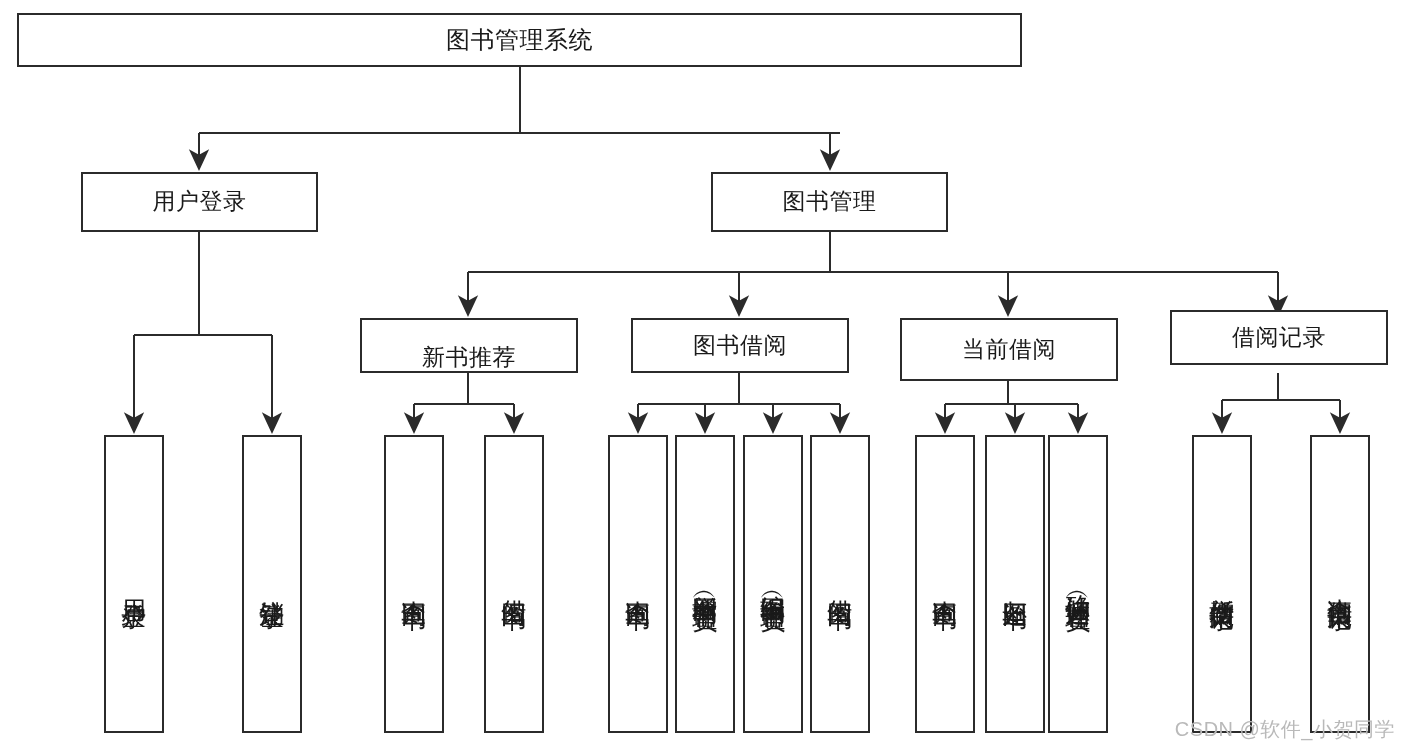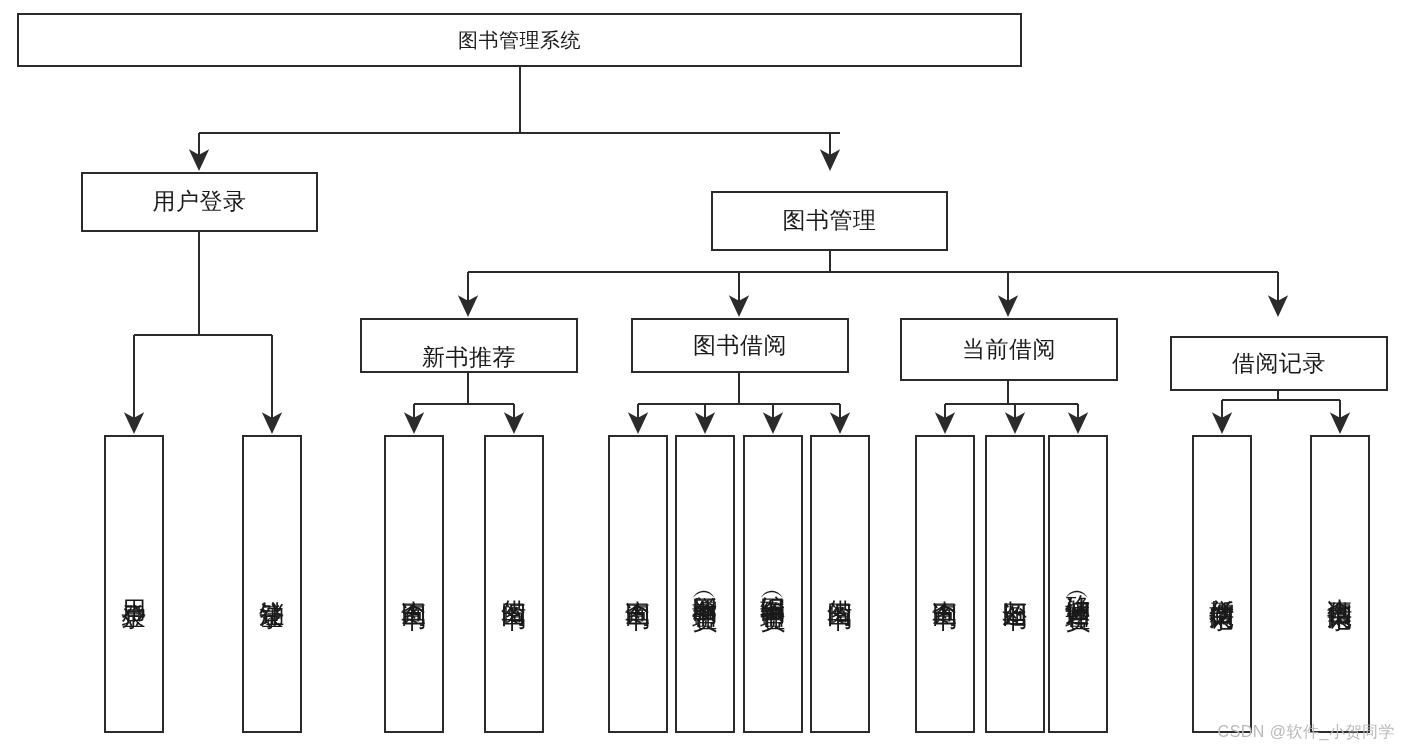--- a/index.html
+++ b/index.html
@@ -40,40 +40,40 @@
     color: #1a1a1a;
     text-align: center;
     line-height: 1.12;
     white-space: nowrap;
   }
   .node.horizontal .node-label {
     font-size: 23px;
     letter-spacing: 0.5px;
   }
   .node.root .node-label {
-    font-size: 20px;
+    font-size: 24px;
   }
   .node.vertical {
     align-items: center;
     justify-content: center;
   }
   .node.vertical .node-label {
     writing-mode: vertical-rl;
     text-orientation: upright;
     font-size: 25px;
     line-height: 1.22;
     letter-spacing: 2px;
     white-space: nowrap;
     max-height: 272px;
   }
   .watermark {
     position: absolute;
     right: 10px;
     bottom: 4px;
-    font-size: 16px;
+    font-size: 20px;
     color: #b9b9b9;
     letter-spacing: 0.5px;
     z-index: 5;
     white-space: nowrap;
     font-family: "Liberation Sans", "DejaVu Sans", sans-serif;
   }
 </style>
 </head>
 <body>
 
@@ -129,34 +129,34 @@
     </g>
   </svg>
 
   <div class="node root horizontal" style="left:17px; top:13px; width:1005px; height:54px;">
     <span class="node-label">图书管理系统</span>
   </div>
 
   <div class="node horizontal" style="left:81px; top:172px; width:237px; height:60px;">
     <span class="node-label">用户登录</span>
   </div>
-  <div class="node horizontal" style="left:711px; top:172px; width:237px; height:60px;margin-top:19px;">
+  <div class="node horizontal" style="left:711px; top:172px; width:237px; height:60px;">
     <span class="node-label">图书管理</span>
   </div>
 
   <div class="node horizontal" style="left:360px; top:318px; width:218px; height:55px;align-items:flex-end;">
     <span class="node-label">新书推荐</span>
   </div>
   <div class="node horizontal" style="left:631px; top:318px; width:218px; height:55px;">
     <span class="node-label">图书借阅</span>
   </div>
   <div class="node horizontal" style="left:900px; top:318px; width:218px; height:63px;">
     <span class="node-label">当前借阅</span>
   </div>
-  <div class="node horizontal" style="left:1170px; top:336px; width:218px; height:55px;">
+  <div class="node horizontal" style="left:1170px; top:310px; width:218px; height:55px;">
     <span class="node-label">借阅记录</span>
   </div>
 
   <div class="node vertical" style="left:104px; top:435px; width:60px; height:298px;">
     <span class="node-label">用户登录</span>
   </div>
   <div class="node vertical" style="left:242px; top:435px; width:60px; height:298px;">
     <span class="node-label">注销登录</span>
   </div>
 

